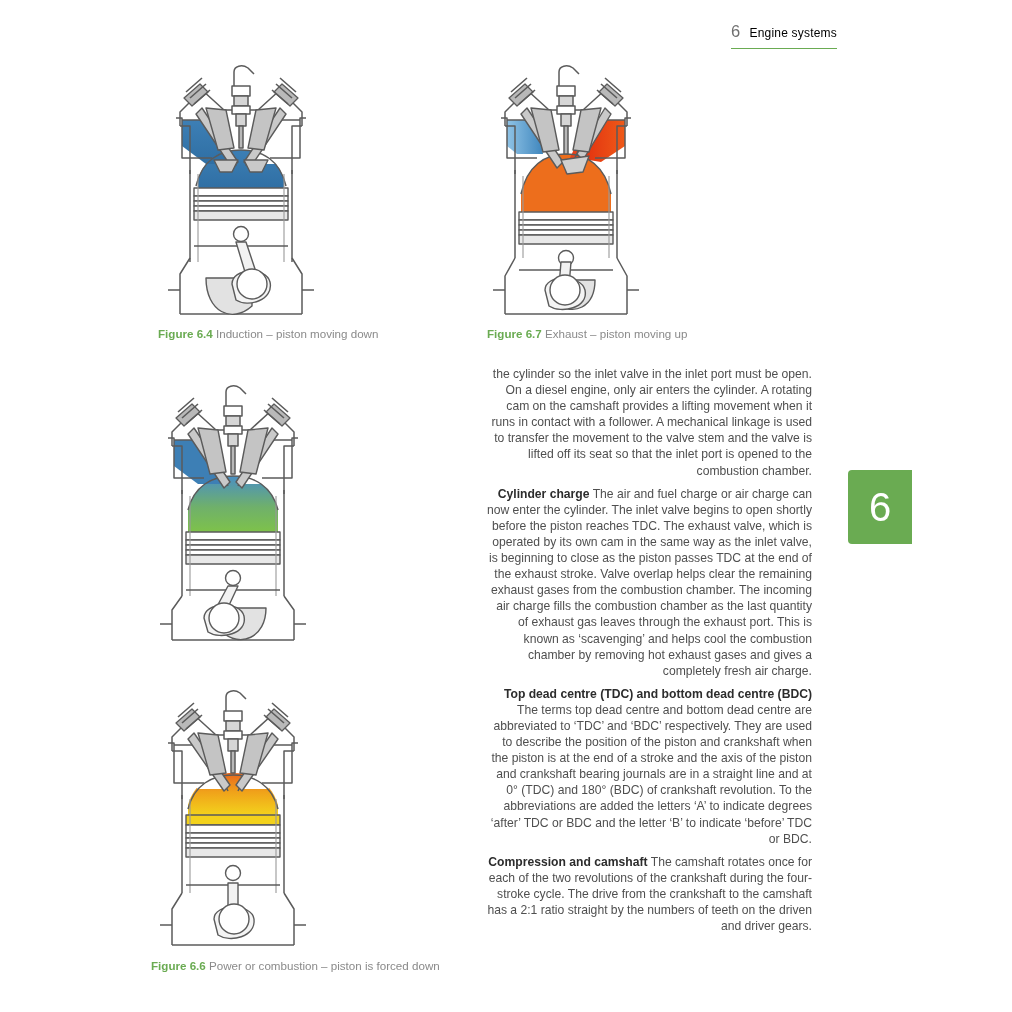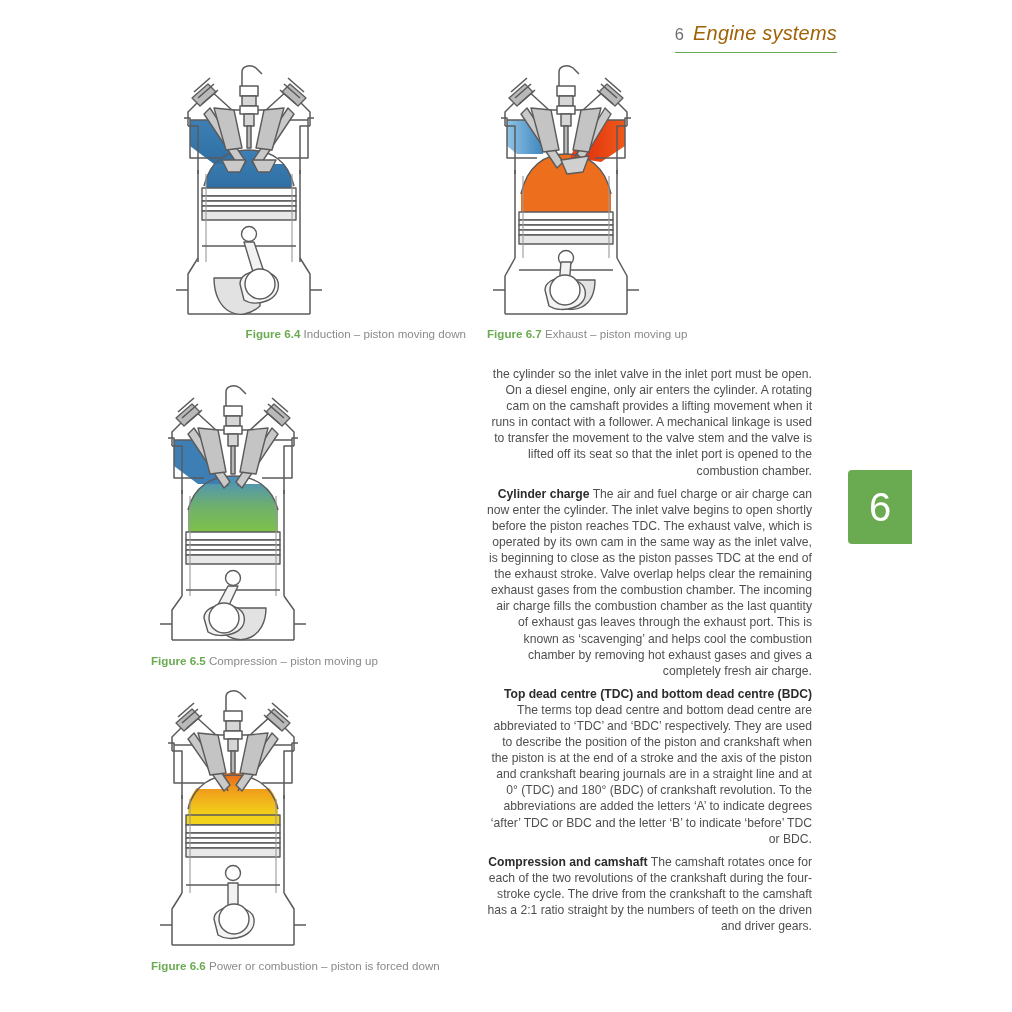--- a/index.html
+++ b/index.html
@@ -28,24 +28,23 @@
     gap: 9px;
     padding-bottom: 7px;
     border-bottom: 1.6px solid #6aab52;
   }
   .running-head .rh-num {
     font-size: 16.5px;
     color: #6f6f6f;
     letter-spacing: 0.2px;
   }
   .running-head .rh-title {
-    font-size: 20px;
-    color: #a16207;
+    font-size: 12px;
+    color: #000000;
     letter-spacing: 0.2px;
-    font-style: italic;
   }
 
   
   .chapter-tab {
     position: absolute;
     left: 848px;
     top: 470px;
     width: 64px;
     height: 74px;
     background: #6aab52;
@@ -81,21 +80,21 @@
     line-height: 1.42;
     color: #8a8a8a;
     width: 300px;
     margin-top: 9px;
   }
   .fig-caption .fig-label {
     color: #6aab52;
     font-weight: bold;
   }
 
-  #fig-6-4-block { position: absolute; left: 16px; top: 0; text-align: right; }
+  #fig-6-4-block { position: absolute; left: 8px; top: 0; }
   #fig-6-5-block { position: absolute; left: 0; top: 320px; }
   #fig-6-6-block { position: absolute; left: 0; top: 625px; }
 
   #fig-6-5-block .fig-caption,
   #fig-6-6-block .fig-caption { margin-left: 1px; }
 
   
   .fig-right {
     position: absolute;
     left: 487px;
@@ -282,24 +281,20 @@
         <path d="M28,208 L122,208" stroke="#5b5b5b" stroke-width="1.4"></path>
         <path d="M24,214 L14,228 L14,258 M126,214 L136,228 L136,258" stroke="#5b5b5b" fill="none"></path>
         <path d="M14,258 L136,258" stroke="#5b5b5b"></path>
         <path d="M2,242 L14,242 M136,242 L148,242" stroke="#5b5b5b" stroke-width="1.5"></path>
         <path d="M108,226 C108,256 82,266 64,250 L64,226 Z" fill="#e2e2e2" stroke="#5b5b5b" stroke-width="1.4"></path>
         <path d="M70,204 L80,204 L66,234 L56,230 Z" fill="#f2f2f2" stroke="#5b5b5b" stroke-width="1.4"></path>
         <path d="M46,236 C46,220 82,218 86,234 C90,252 62,258 50,250 Z" fill="#f4f4f4" stroke="#5b5b5b" stroke-width="1.4"></path>
         <circle cx="66" cy="236" r="15" fill="#ffffff" stroke="#5b5b5b" stroke-width="1.4"></circle>
       </g>
     </svg>
-    <div class="fig-caption">
-      <span class="fig-label">Figure 6.5</span>
-      <span>Compression – piston moving up</span>
-    </div>
   </div>
 
   <div class="figure-block" id="fig-6-6-block">
     <svg class="fig-art tall" viewBox="0 0 150 262">
       <defs>
         <linearGradient id="g66" x1="0" y1="0" x2="0" y2="1">
           <stop offset="0%" stop-color="#e8661e"></stop>
           <stop offset="45%" stop-color="#f0a21a"></stop>
           <stop offset="100%" stop-color="#f3d21c"></stop>
         </linearGradient>

